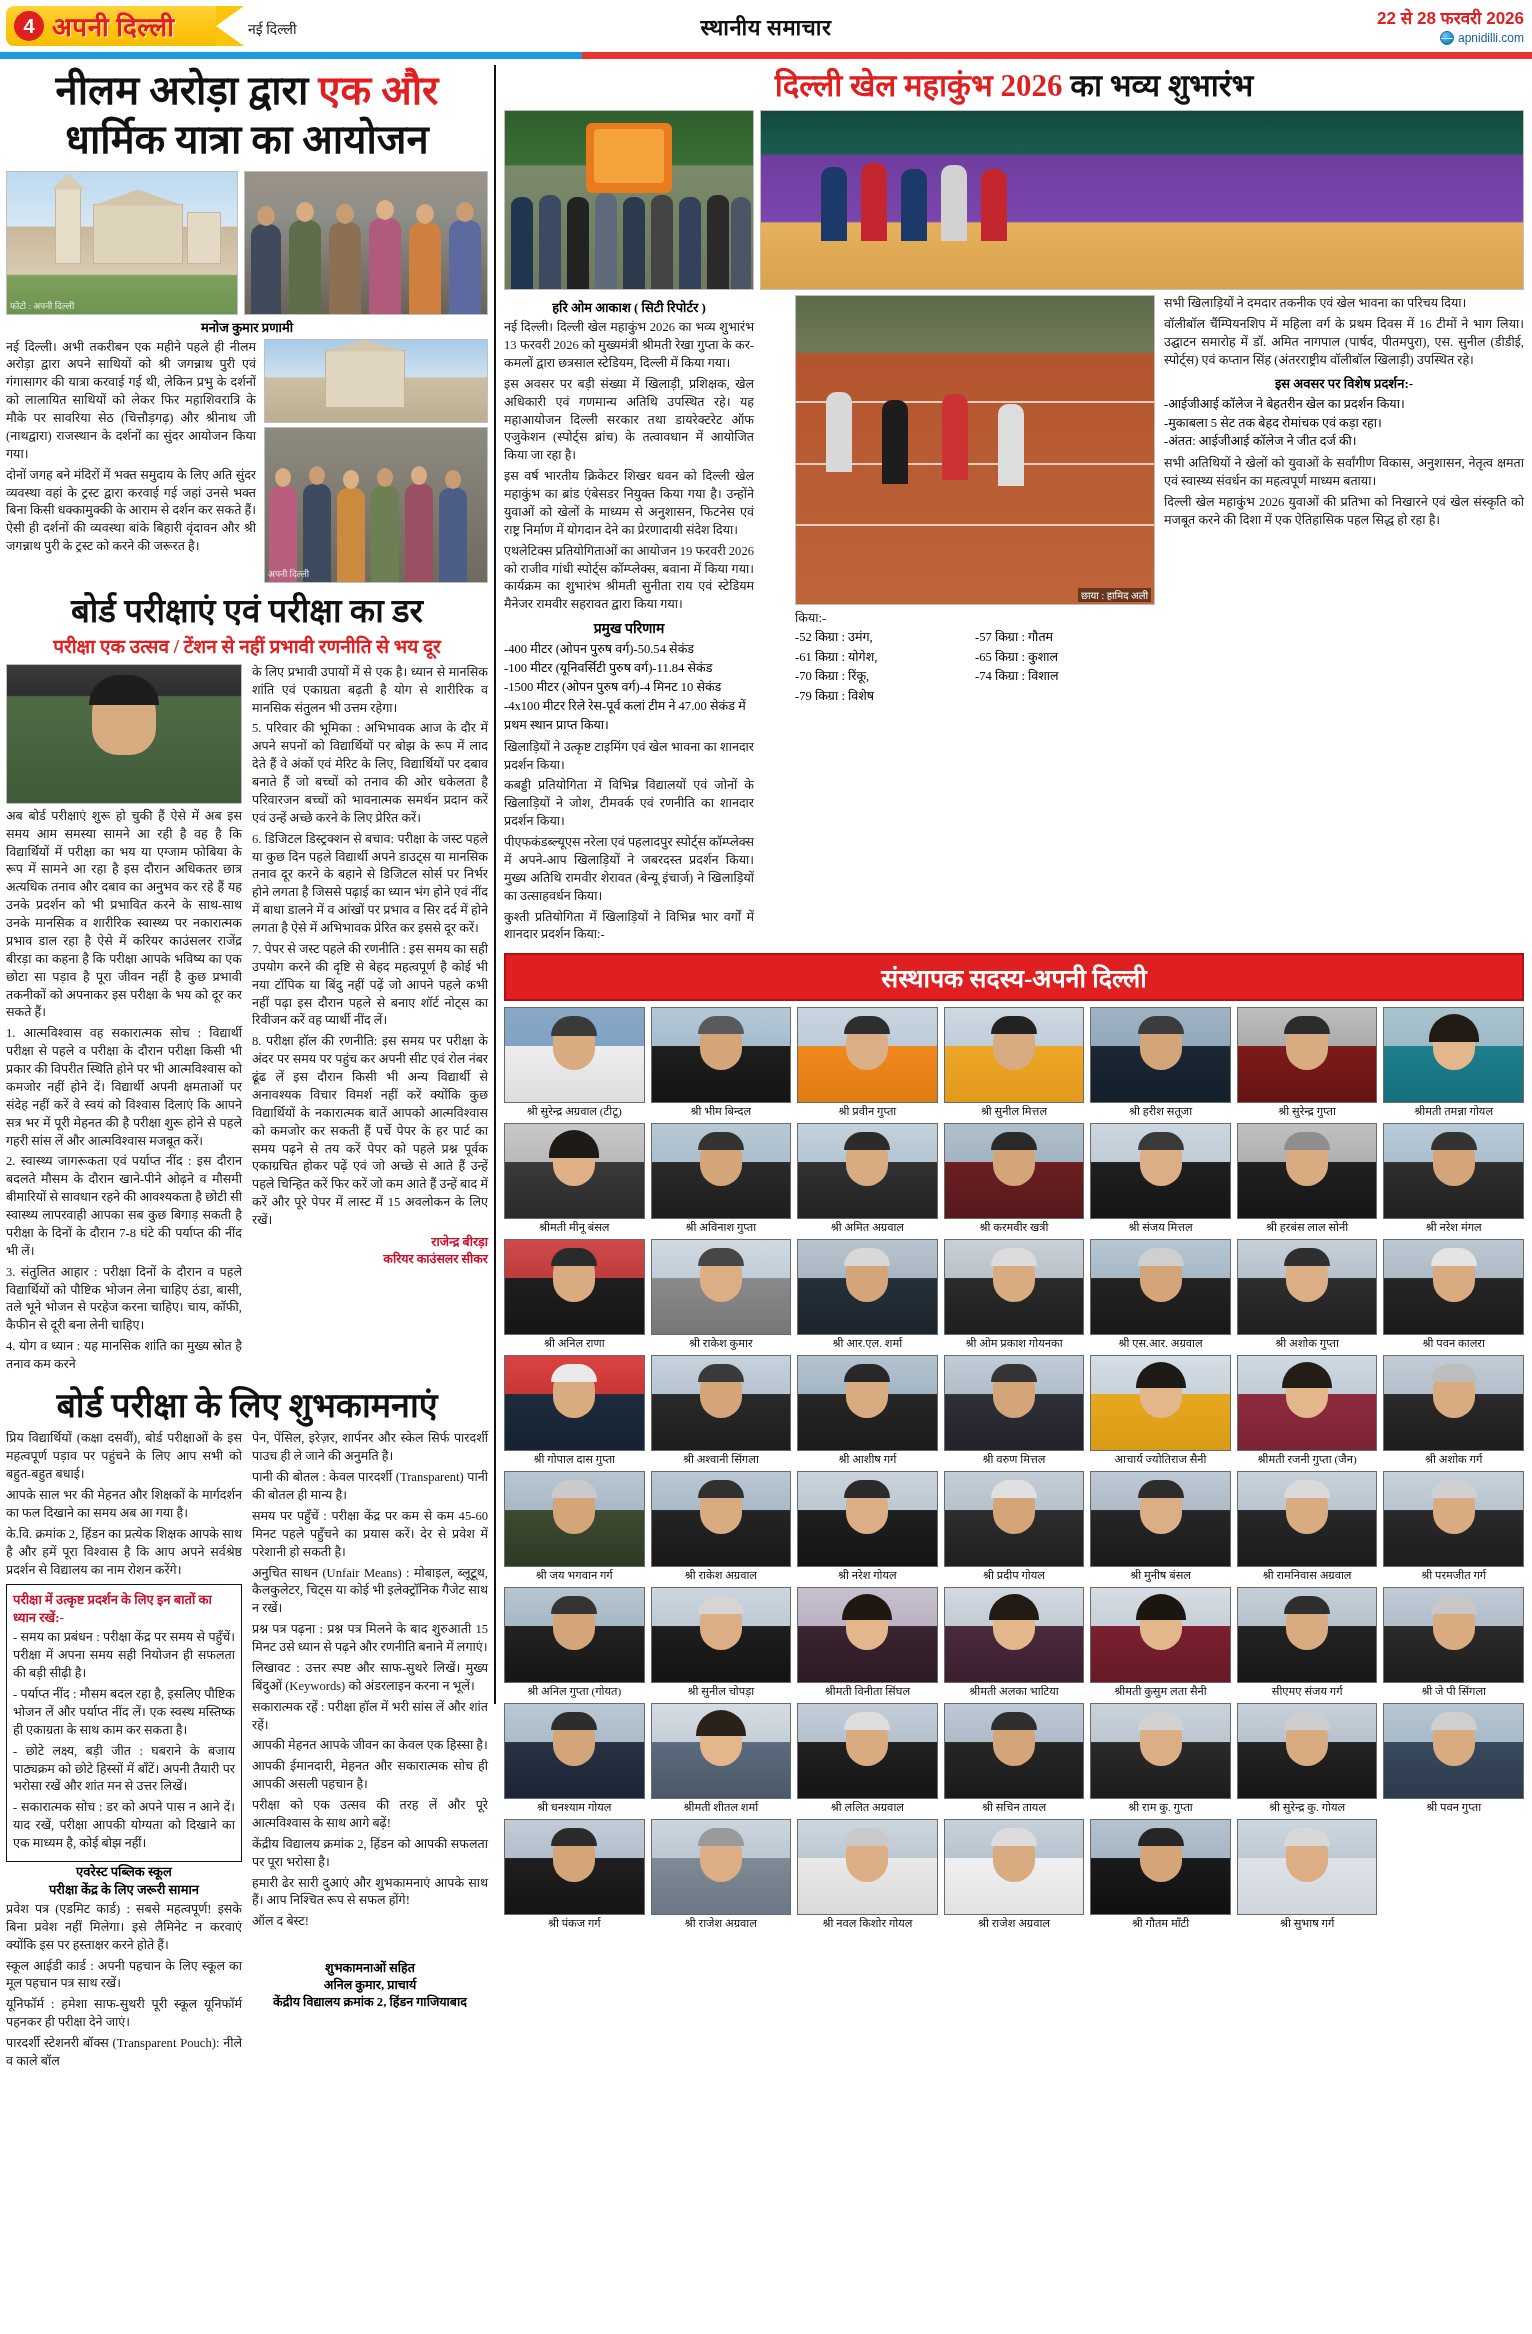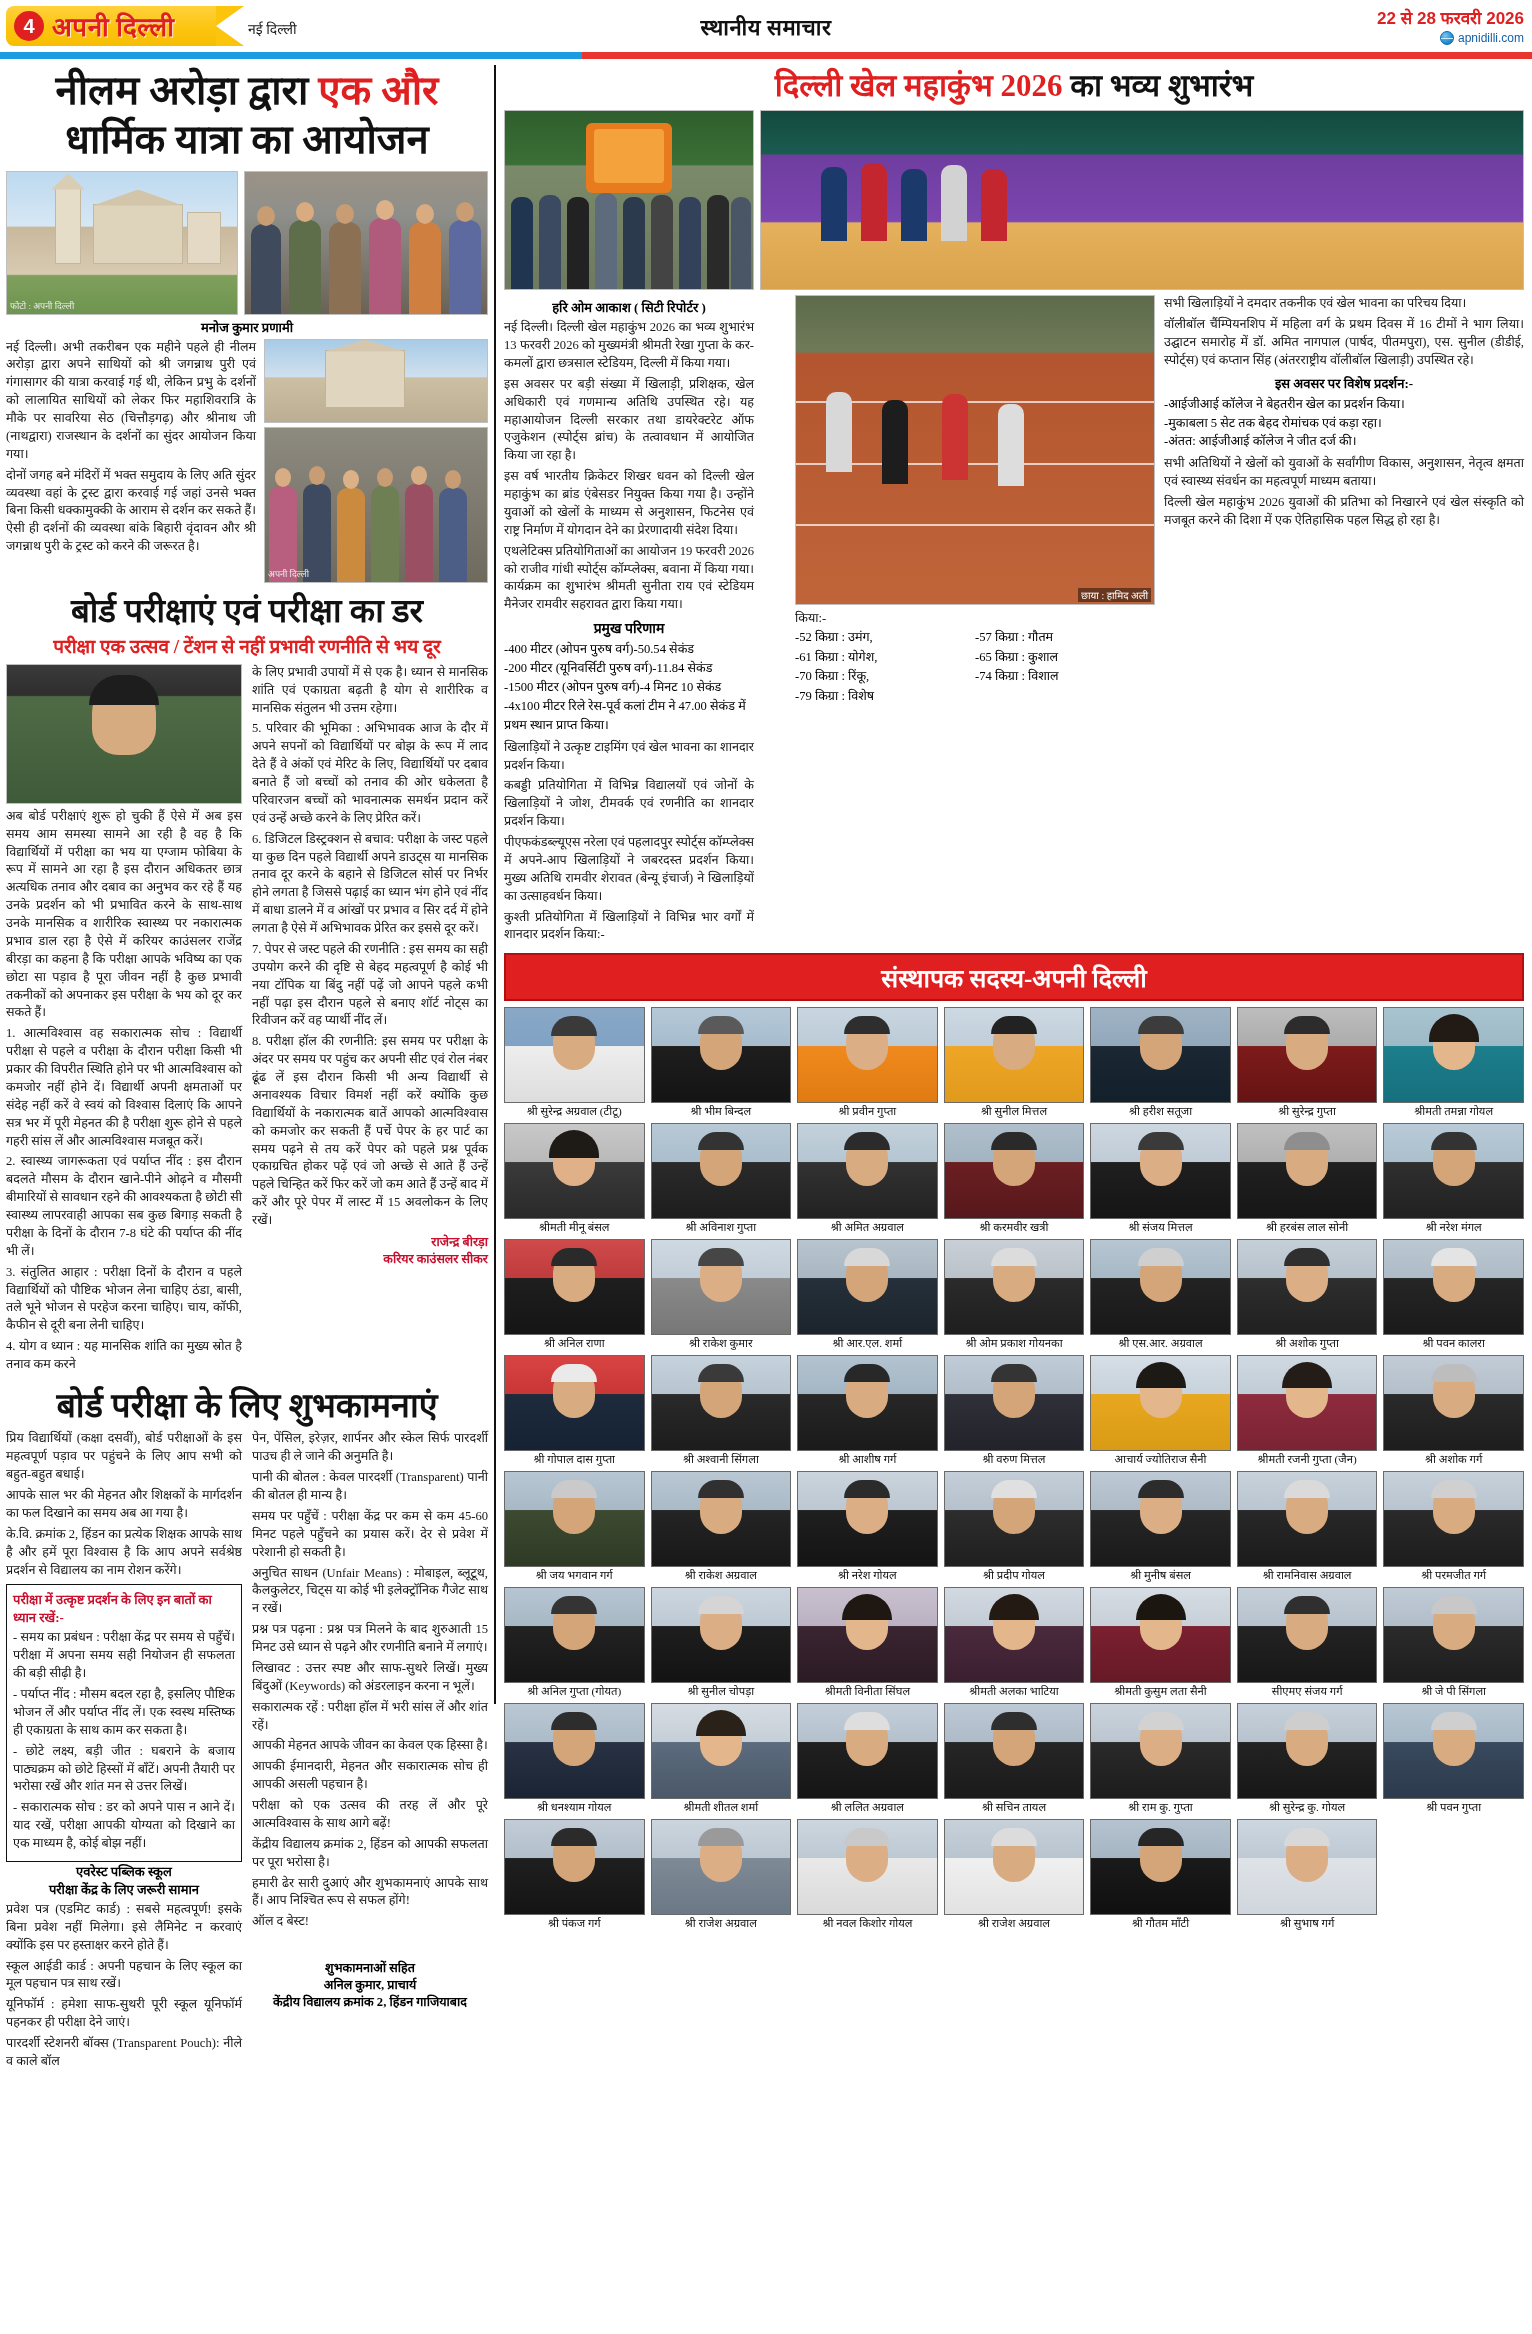--- a/index.html
+++ b/index.html
@@ -333,21 +333,21 @@
           <div class="byline">हरि ओम आकाश ( सिटी रिपोर्टर )</div>
           <div class="txt">
             <p>नई दिल्ली। दिल्ली खेल महाकुंभ 2026 का भव्य शुभारंभ 13 फरवरी 2026 को मुख्यमंत्री श्रीमती रेखा गुप्ता के कर-कमलों द्वारा छत्रसाल स्टेडियम, दिल्ली में किया गया।</p>
             <p>इस अवसर पर बड़ी संख्या में खिलाड़ी, प्रशिक्षक, खेल अधिकारी एवं गणमान्य अतिथि उपस्थित रहे। यह महाआयोजन दिल्ली सरकार तथा डायरेक्टरेट ऑफ एजुकेशन (स्पोर्ट्स ब्रांच) के तत्वावधान में आयोजित किया जा रहा है।</p>
             <p>इस वर्ष भारतीय क्रिकेटर शिखर धवन को दिल्ली खेल महाकुंभ का ब्रांड एंबेसडर नियुक्त किया गया है। उन्होंने युवाओं को खेलों के माध्यम से अनुशासन, फिटनेस एवं राष्ट्र निर्माण में योगदान देने का प्रेरणादायी संदेश दिया।</p>
             <p>एथलेटिक्स प्रतियोगिताओं का आयोजन 19 फरवरी 2026 को राजीव गांधी स्पोर्ट्स कॉम्प्लेक्स, बवाना में किया गया। कार्यक्रम का शुभारंभ श्रीमती सुनीता राय एवं स्टेडियम मैनेजर रामवीर सहरावत द्वारा किया गया।</p>
           </div>
           <div class="res-title">प्रमुख परिणाम</div>
           <div class="res-line">
             <div>-400 मीटर (ओपन पुरुष वर्ग)-50.54 सेकंड</div>
-            <div>-200 मीटर (यूनिवर्सिटी पुरुष वर्ग)-11.84 सेकंड</div>
+            <div>-100 मीटर (यूनिवर्सिटी पुरुष वर्ग)-11.84 सेकंड</div>
             <div>-1500 मीटर (ओपन पुरुष वर्ग)-4 मिनट 10 सेकंड</div>
             <div>-4x100 मीटर रिले रेस-पूर्व कलां टीम ने 47.00 सेकंड में प्रथम स्थान प्राप्त किया।</div>
           </div>
           <div class="txt" style="margin-top:4px;">
             <p>खिलाड़ियों ने उत्कृष्ट टाइमिंग एवं खेल भावना का शानदार प्रदर्शन किया।</p>
             <p>कबड्डी प्रतियोगिता में विभिन्न विद्यालयों एवं जोनों के खिलाड़ियों ने जोश, टीमवर्क एवं रणनीति का शानदार प्रदर्शन किया।</p>
             <p>पीएफकंडब्ल्यूएस नरेला एवं पहलादपुर स्पोर्ट्स कॉम्प्लेक्स में अपने-आप खिलाड़ियों ने जबरदस्त प्रदर्शन किया। मुख्य अतिथि रामवीर शेरावत (बेन्यू इंचार्ज) ने खिलाड़ियों का उत्साहवर्धन किया।</p>
             <p>कुश्ती प्रतियोगिता में खिलाड़ियों ने विभिन्न भार वर्गों में शानदार प्रदर्शन किया:-</p>
           </div>
         </div>

